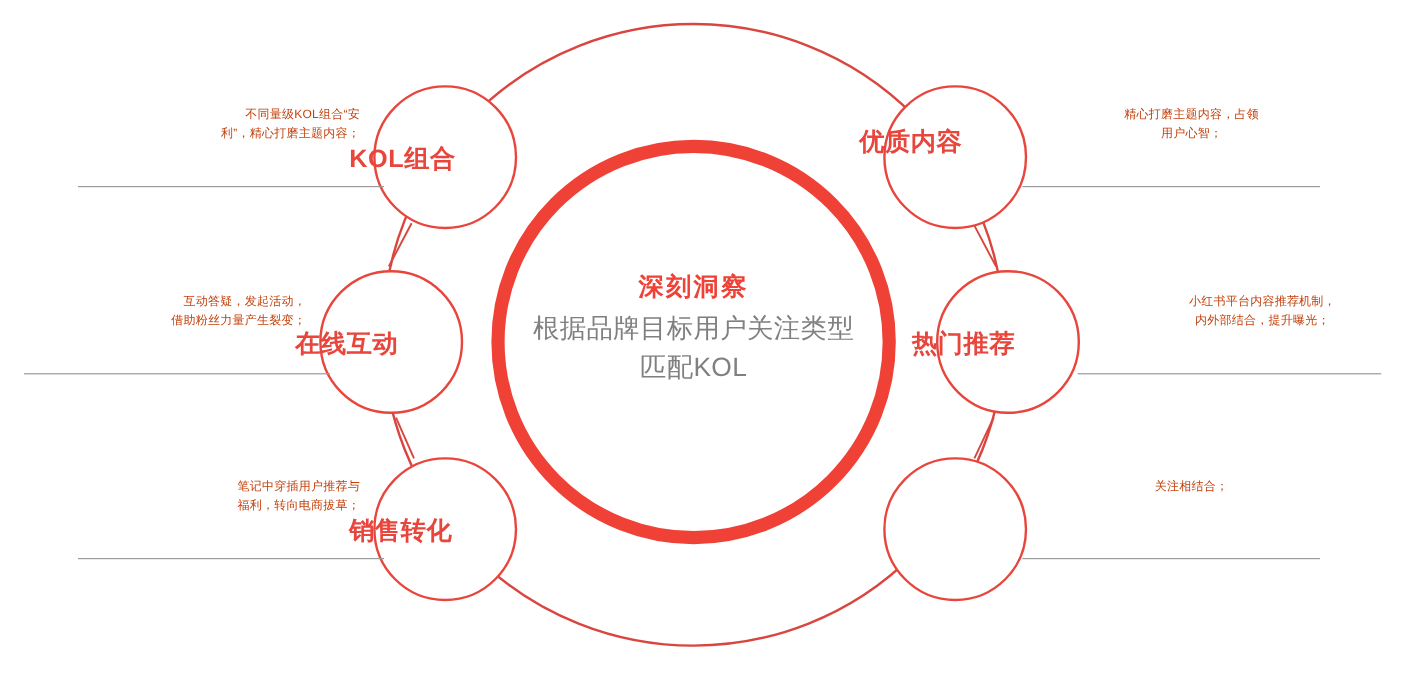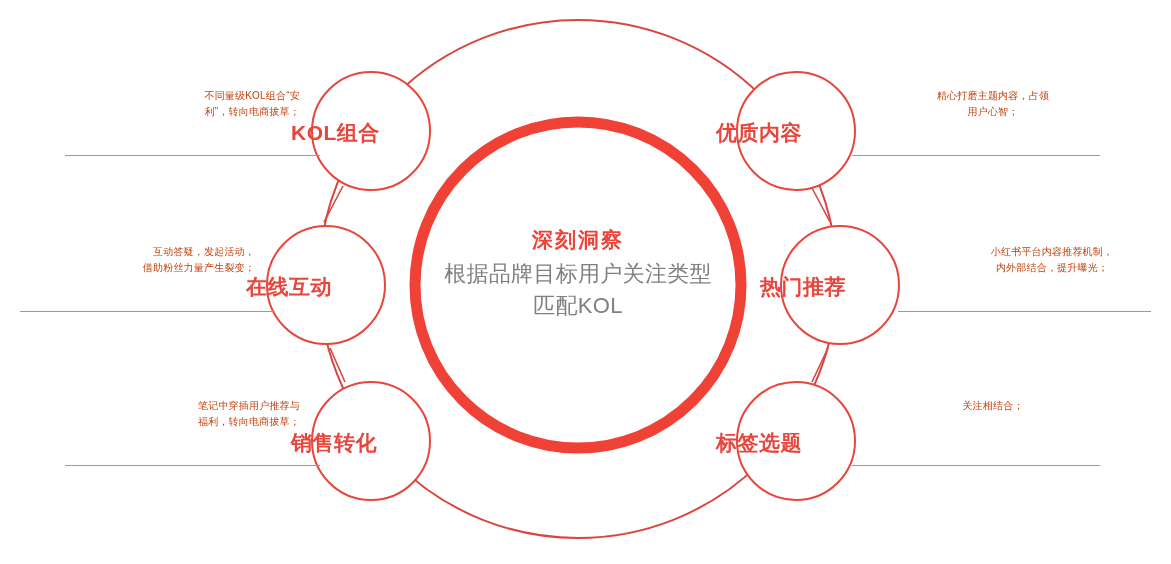--- a/index.html
+++ b/index.html
@@ -104,35 +104,34 @@
       <circle cx="371" cy="441" r="59" fill="#ffffff" stroke="#e8453c" stroke-width="2"></circle>
       <circle cx="796" cy="131" r="59" fill="#ffffff" stroke="#e8453c" stroke-width="2"></circle>
       <circle cx="840" cy="285" r="59" fill="#ffffff" stroke="#e8453c" stroke-width="2"></circle>
       <circle cx="796" cy="441" r="59" fill="#ffffff" stroke="#e8453c" stroke-width="2"></circle>
     </g>
   </svg>
 
   <div class="node-label" style="left:291px; top:122px;">KOL组合</div>
   <div class="node-label" style="left:246px; top:276px;">在线互动</div>
   <div class="node-label" style="left:291px; top:432px;">销售转化</div>
-  <div class="node-label" style="left:716px; top:122px;">优质内容</div>
+  <div class="node-label" style="left:716px; top:108px;">优质内容</div>
   <div class="node-label" style="left:760px; top:276px;">热门推荐</div>
-  <div class="node-label" style="left:716px; top:432px;">标签选题</div>
 
   <div class="center-block">
     <div class="center-title">深刻洞察</div>
     <div class="center-sub">
       <div>根据品牌目标用户关注类型</div>
       <div>匹配KOL</div>
     </div>
   </div>
 
   <div class="desc left" style="left:60px; top:88px; width:240px;">
     <div>不同量级KOL组合“安</div>
-    <div>利”，转向电商拔草；</div>
+    <div>利”，精心打磨主题内容；</div>
   </div>
   <div class="divider" style="left:65px; top:155px; width:255px;"></div>
 
   <div class="desc left" style="left:20px; top:244px; width:235px;">
     <div>互动答疑，发起活动，</div>
     <div>借助粉丝力量产生裂变；</div>
   </div>
   <div class="divider" style="left:20px; top:311px; width:255px;"></div>
 
   <div class="desc left" style="left:60px; top:398px; width:240px;">

